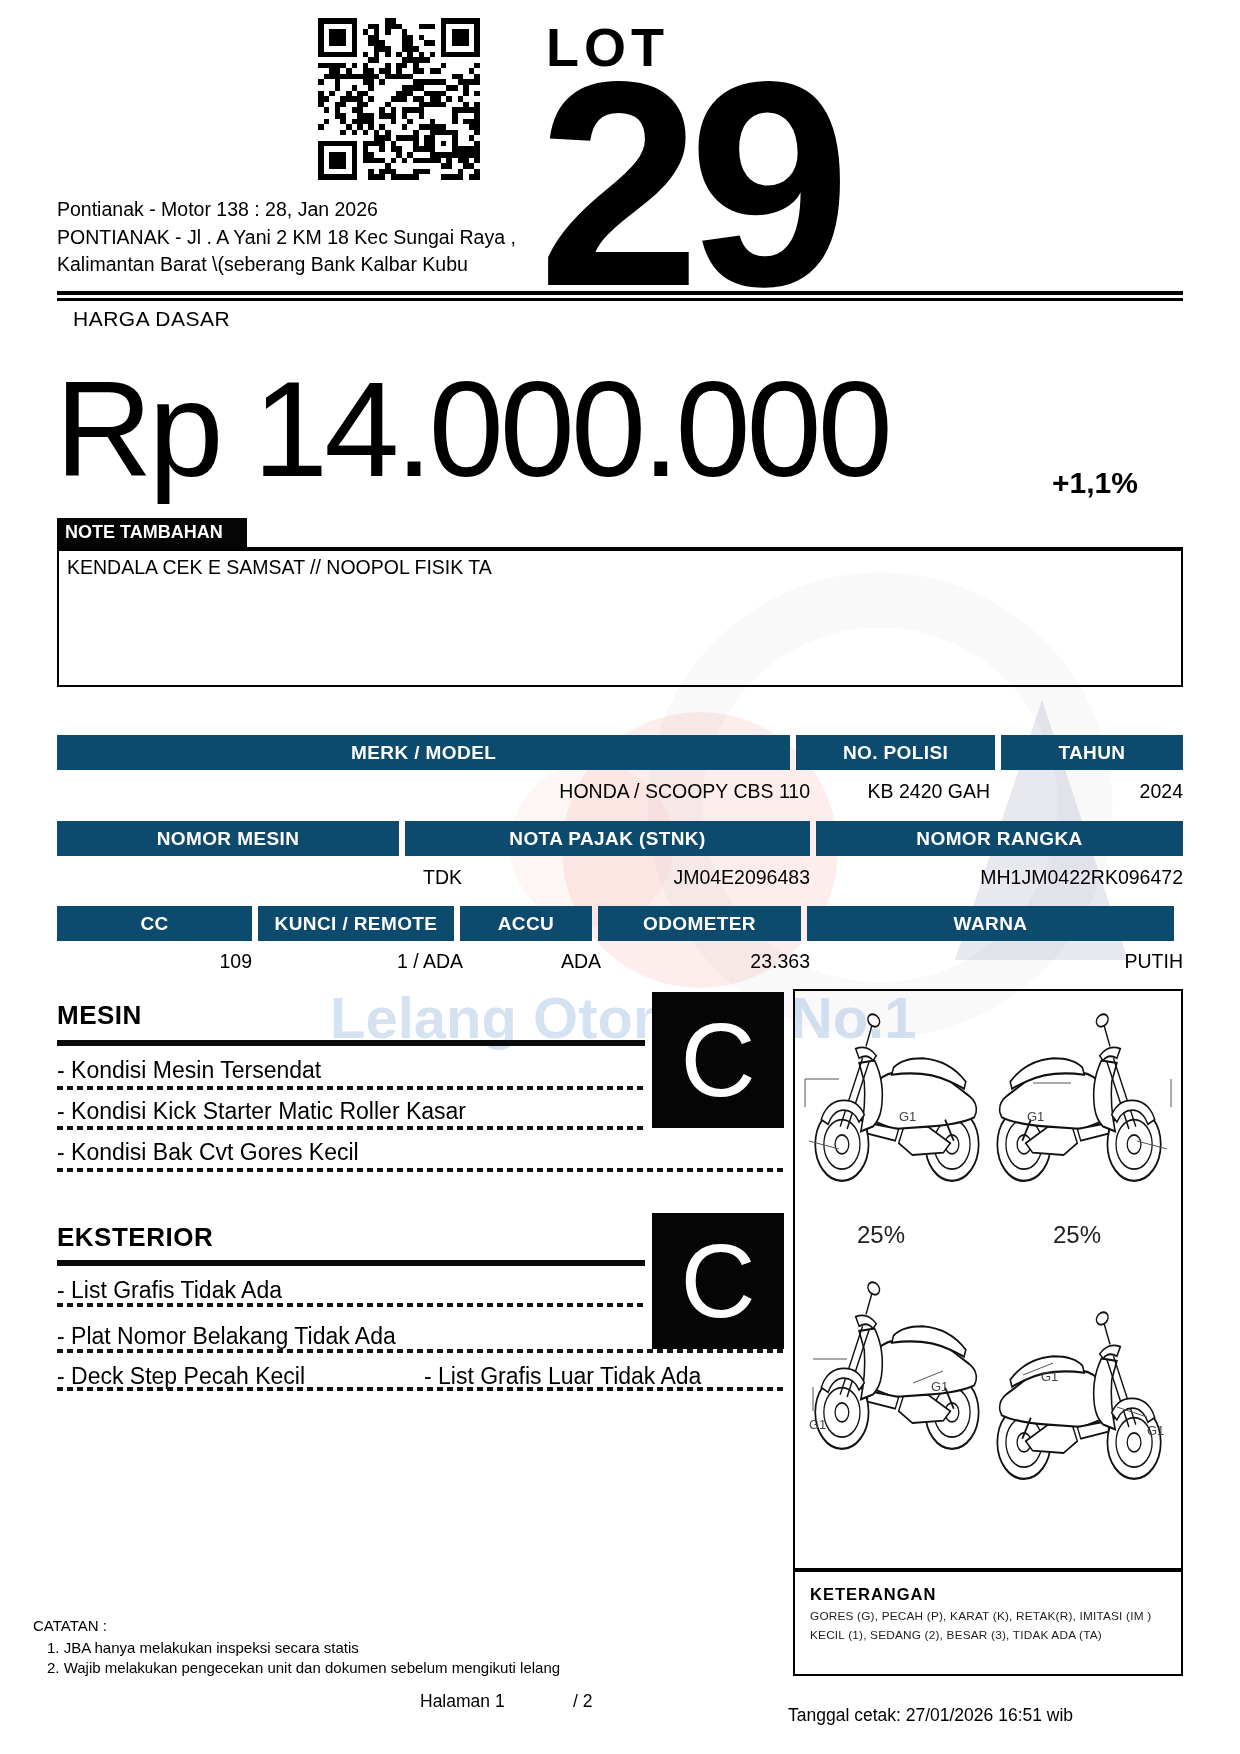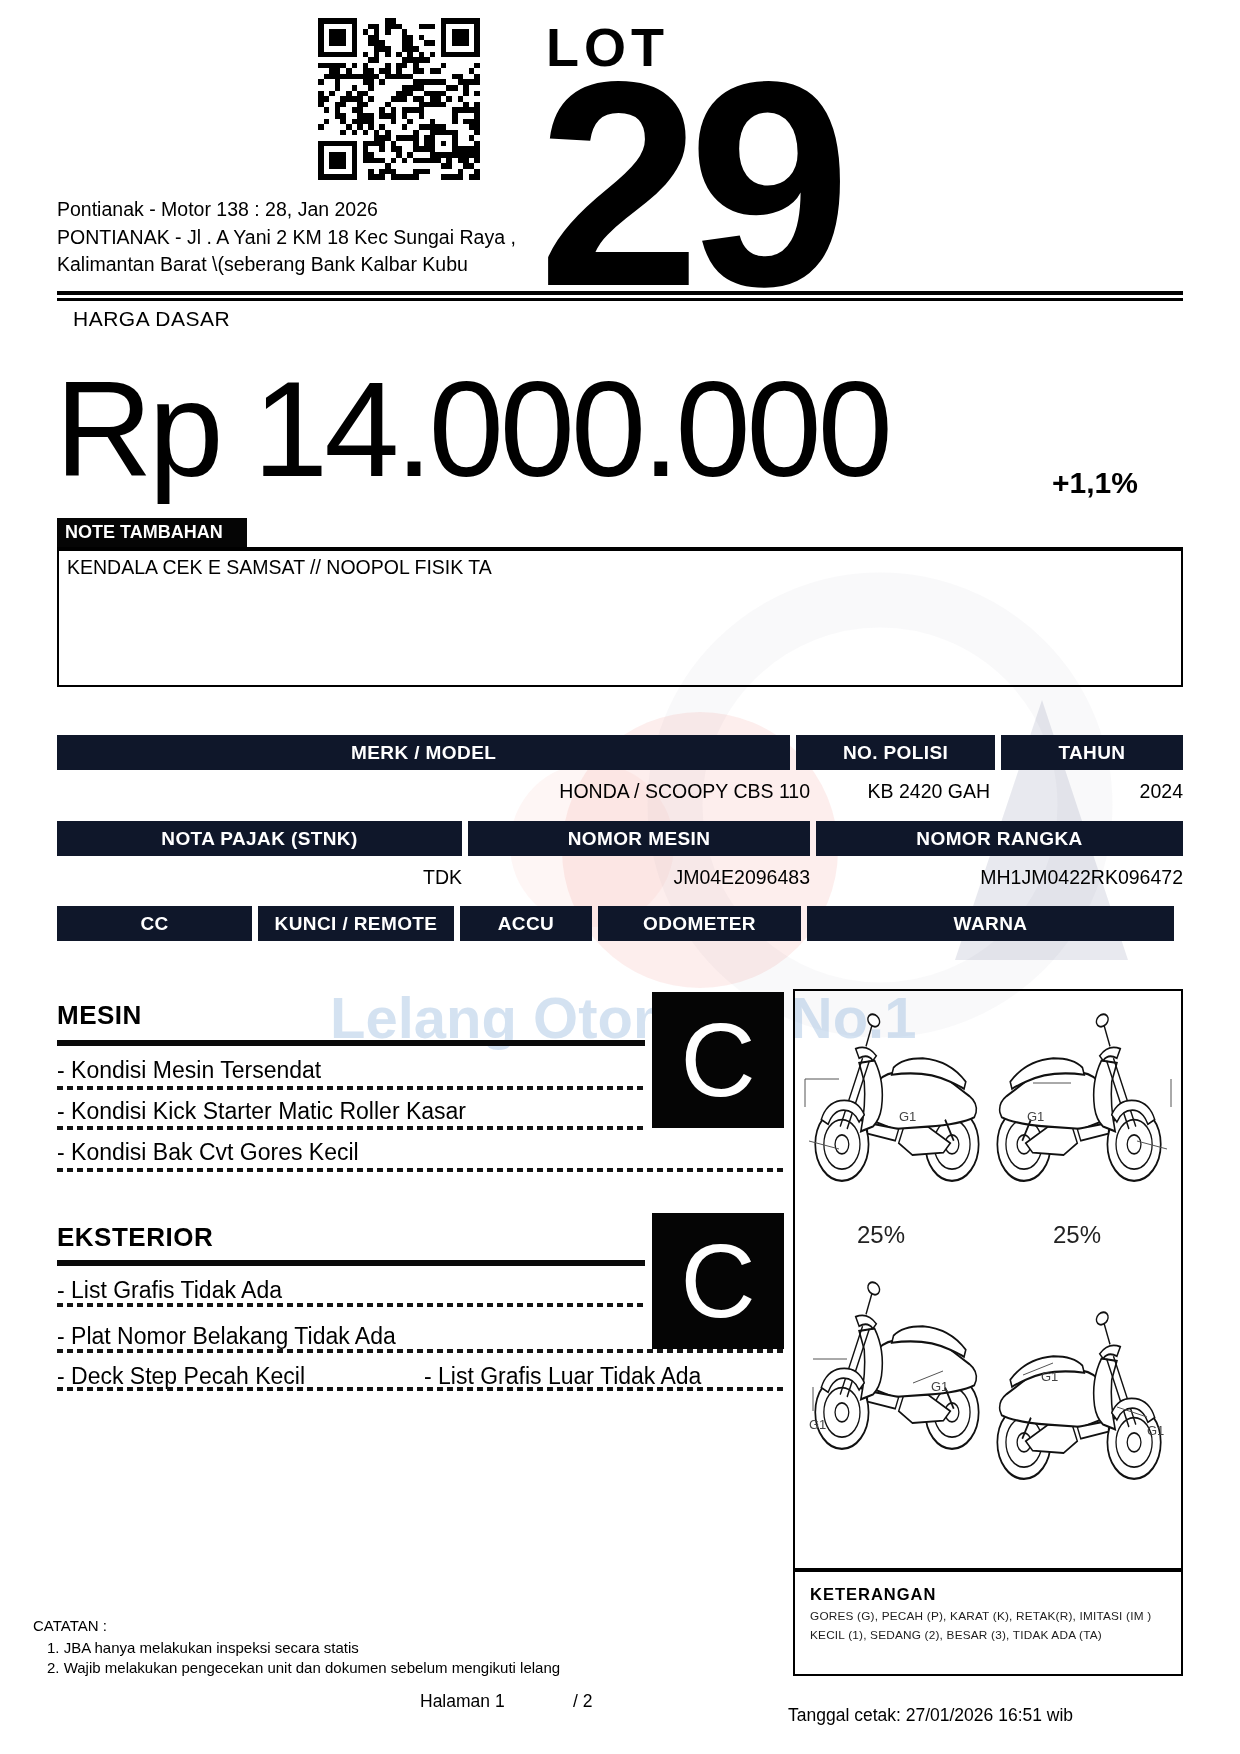--- a/index.html
+++ b/index.html
@@ -19,21 +19,21 @@
   .rule-double .r2{height:3px;background:#000;margin-top:3px;}
   .harga-label{left:57px;top:307px;font-size:21px;letter-spacing:0.5px;margin-left:16px;}
   .price{left:55px;top:349px;font-size:135px;letter-spacing:-4px;line-height:1.2;white-space:nowrap;}
   .price-change{left:1052px;top:466px;font-size:30px;font-weight:700;}
   .note-label{left:57px;top:518px;background:#050505;color:#fff;font-size:18px;font-weight:700;
               padding:4px 12px 5px 8px;min-width:170px;}
   .note-box{left:57px;top:547px;width:1126px;height:140px;border:2px solid #000;border-top:4px solid #000;box-sizing:border-box;}
   .note-text{padding:5px 8px;font-size:19.5px;}
   
   .trow{left:57px;width:1126px;display:flex;gap:6px;}
-  .trow .h{background:#0f172a;color:#fff;font-weight:700;font-size:19px;text-align:center;
+  .trow .h{background:#0c4a6e;color:#fff;font-weight:700;font-size:19px;text-align:center;
            height:35px;line-height:35px;letter-spacing:0.4px;}
   .trow .v{font-size:19.5px;text-align:right;}
   
   .sec-title{left:57px;font-size:26px;font-weight:700;letter-spacing:0.5px;}
   .sec-rule{left:57px;height:6px;background:#0a0a0a;}
   .item{font-size:23px;white-space:nowrap;}
   .dotsep{left:57px;height:4px;
           background:repeating-linear-gradient(90deg,#141414 0 6px,transparent 6px 10px);}
   .grade-box{left:652px;width:132px;height:136px;background:#050505;color:#fff;
              display:flex;align-items:center;justify-content:center;font-size:104px;font-weight:400;}
@@ -415,36 +415,43 @@
     <div class="h" style="width:204px">NO. POLISI</div>
     <div class="h" style="width:187px">TAHUN</div>
   </div>
   <div class="abs z trow" style="top:780px">
     <div class="v" style="width:753px">HONDA / SCOOPY CBS 110</div>
     <div class="v" style="width:174px">KB 2420 GAH</div>
     <div class="v" style="width:187px">2024</div>
   </div>
 
   <div class="abs z trow" style="top:821px">
+    <div class="h" style="width:342px">NOMOR MESIN</div>
     <div class="h" style="width:405px">NOTA PAJAK (STNK)</div>
-    <div class="h" style="width:342px">NOMOR MESIN</div>
     <div class="h" style="width:367px">NOMOR RANGKA</div>
   </div>
   <div class="abs z trow" style="top:866px">
     <div class="v" style="width:405px">TDK</div>
     <div class="v" style="width:342px">JM04E2096483</div>
     <div class="v" style="width:367px">MH1JM0422RK096472</div>
   </div>
 
   <div class="abs z trow" style="top:906px">
     <div class="h" style="width:195px">CC</div>
     <div class="h" style="width:196px">KUNCI / REMOTE</div>
     <div class="h" style="width:132px">ACCU</div>
     <div class="h" style="width:203px">ODOMETER</div>
     <div class="h" style="width:367px">WARNA</div>
+  </div>
+  <div class="abs z trow" style="top:950px">
+    <div class="v" style="width:195px">109</div>
+    <div class="v" style="width:205px">1 / ADA</div>
+    <div class="v" style="width:132px">ADA</div>
+    <div class="v" style="width:203px">23.363</div>
+    <div class="v" style="width:367px">PUTIH</div>
   </div>
 
   <div class="abs z sec-title" style="top:1000px">MESIN</div>
   <div class="abs z sec-rule" style="top:1040px;width:588px"></div>
   <div class="abs z item" style="left:57px;top:1057px">- Kondisi Mesin Tersendat</div>
   <div class="abs z dotsep" style="top:1086px;width:588px"></div>
   <div class="abs z item" style="left:57px;top:1098px">- Kondisi Kick Starter Matic Roller Kasar</div>
   <div class="abs z dotsep" style="top:1126px;width:588px"></div>
   <div class="abs z item" style="left:57px;top:1139px">- Kondisi Bak Cvt Gores Kecil</div>
   <div class="abs z dotsep" style="top:1168px;width:728px"></div>

